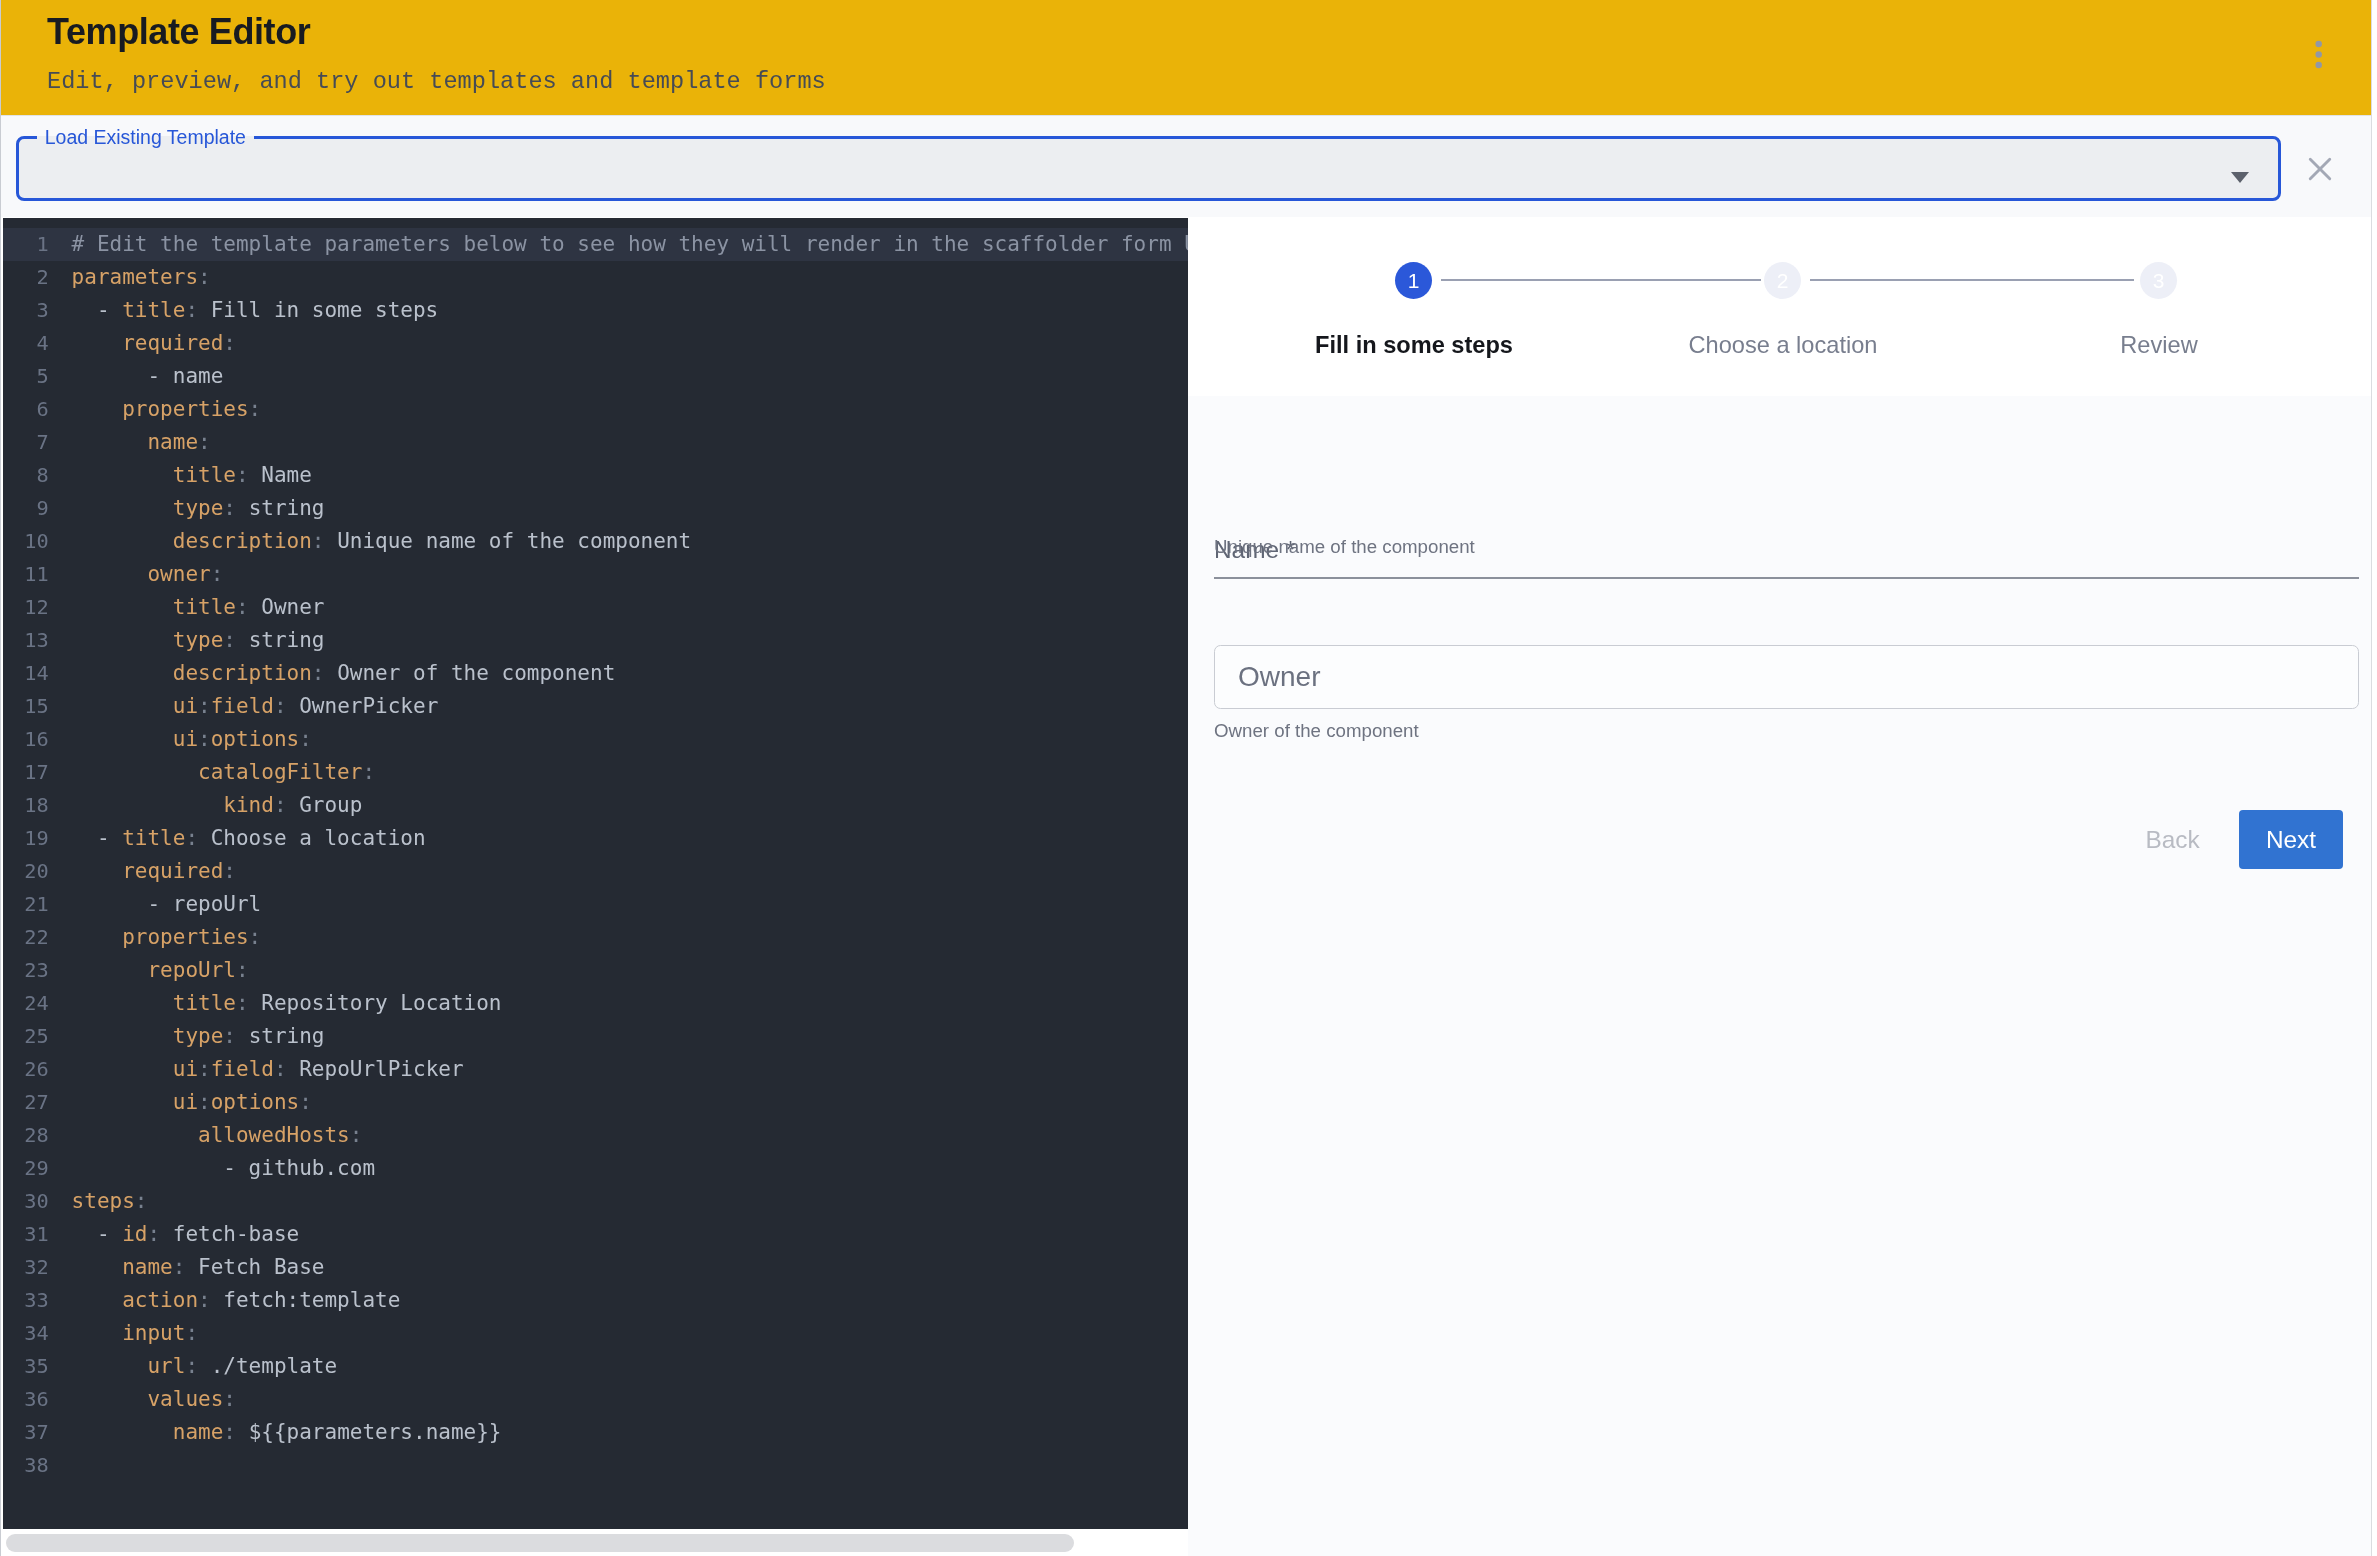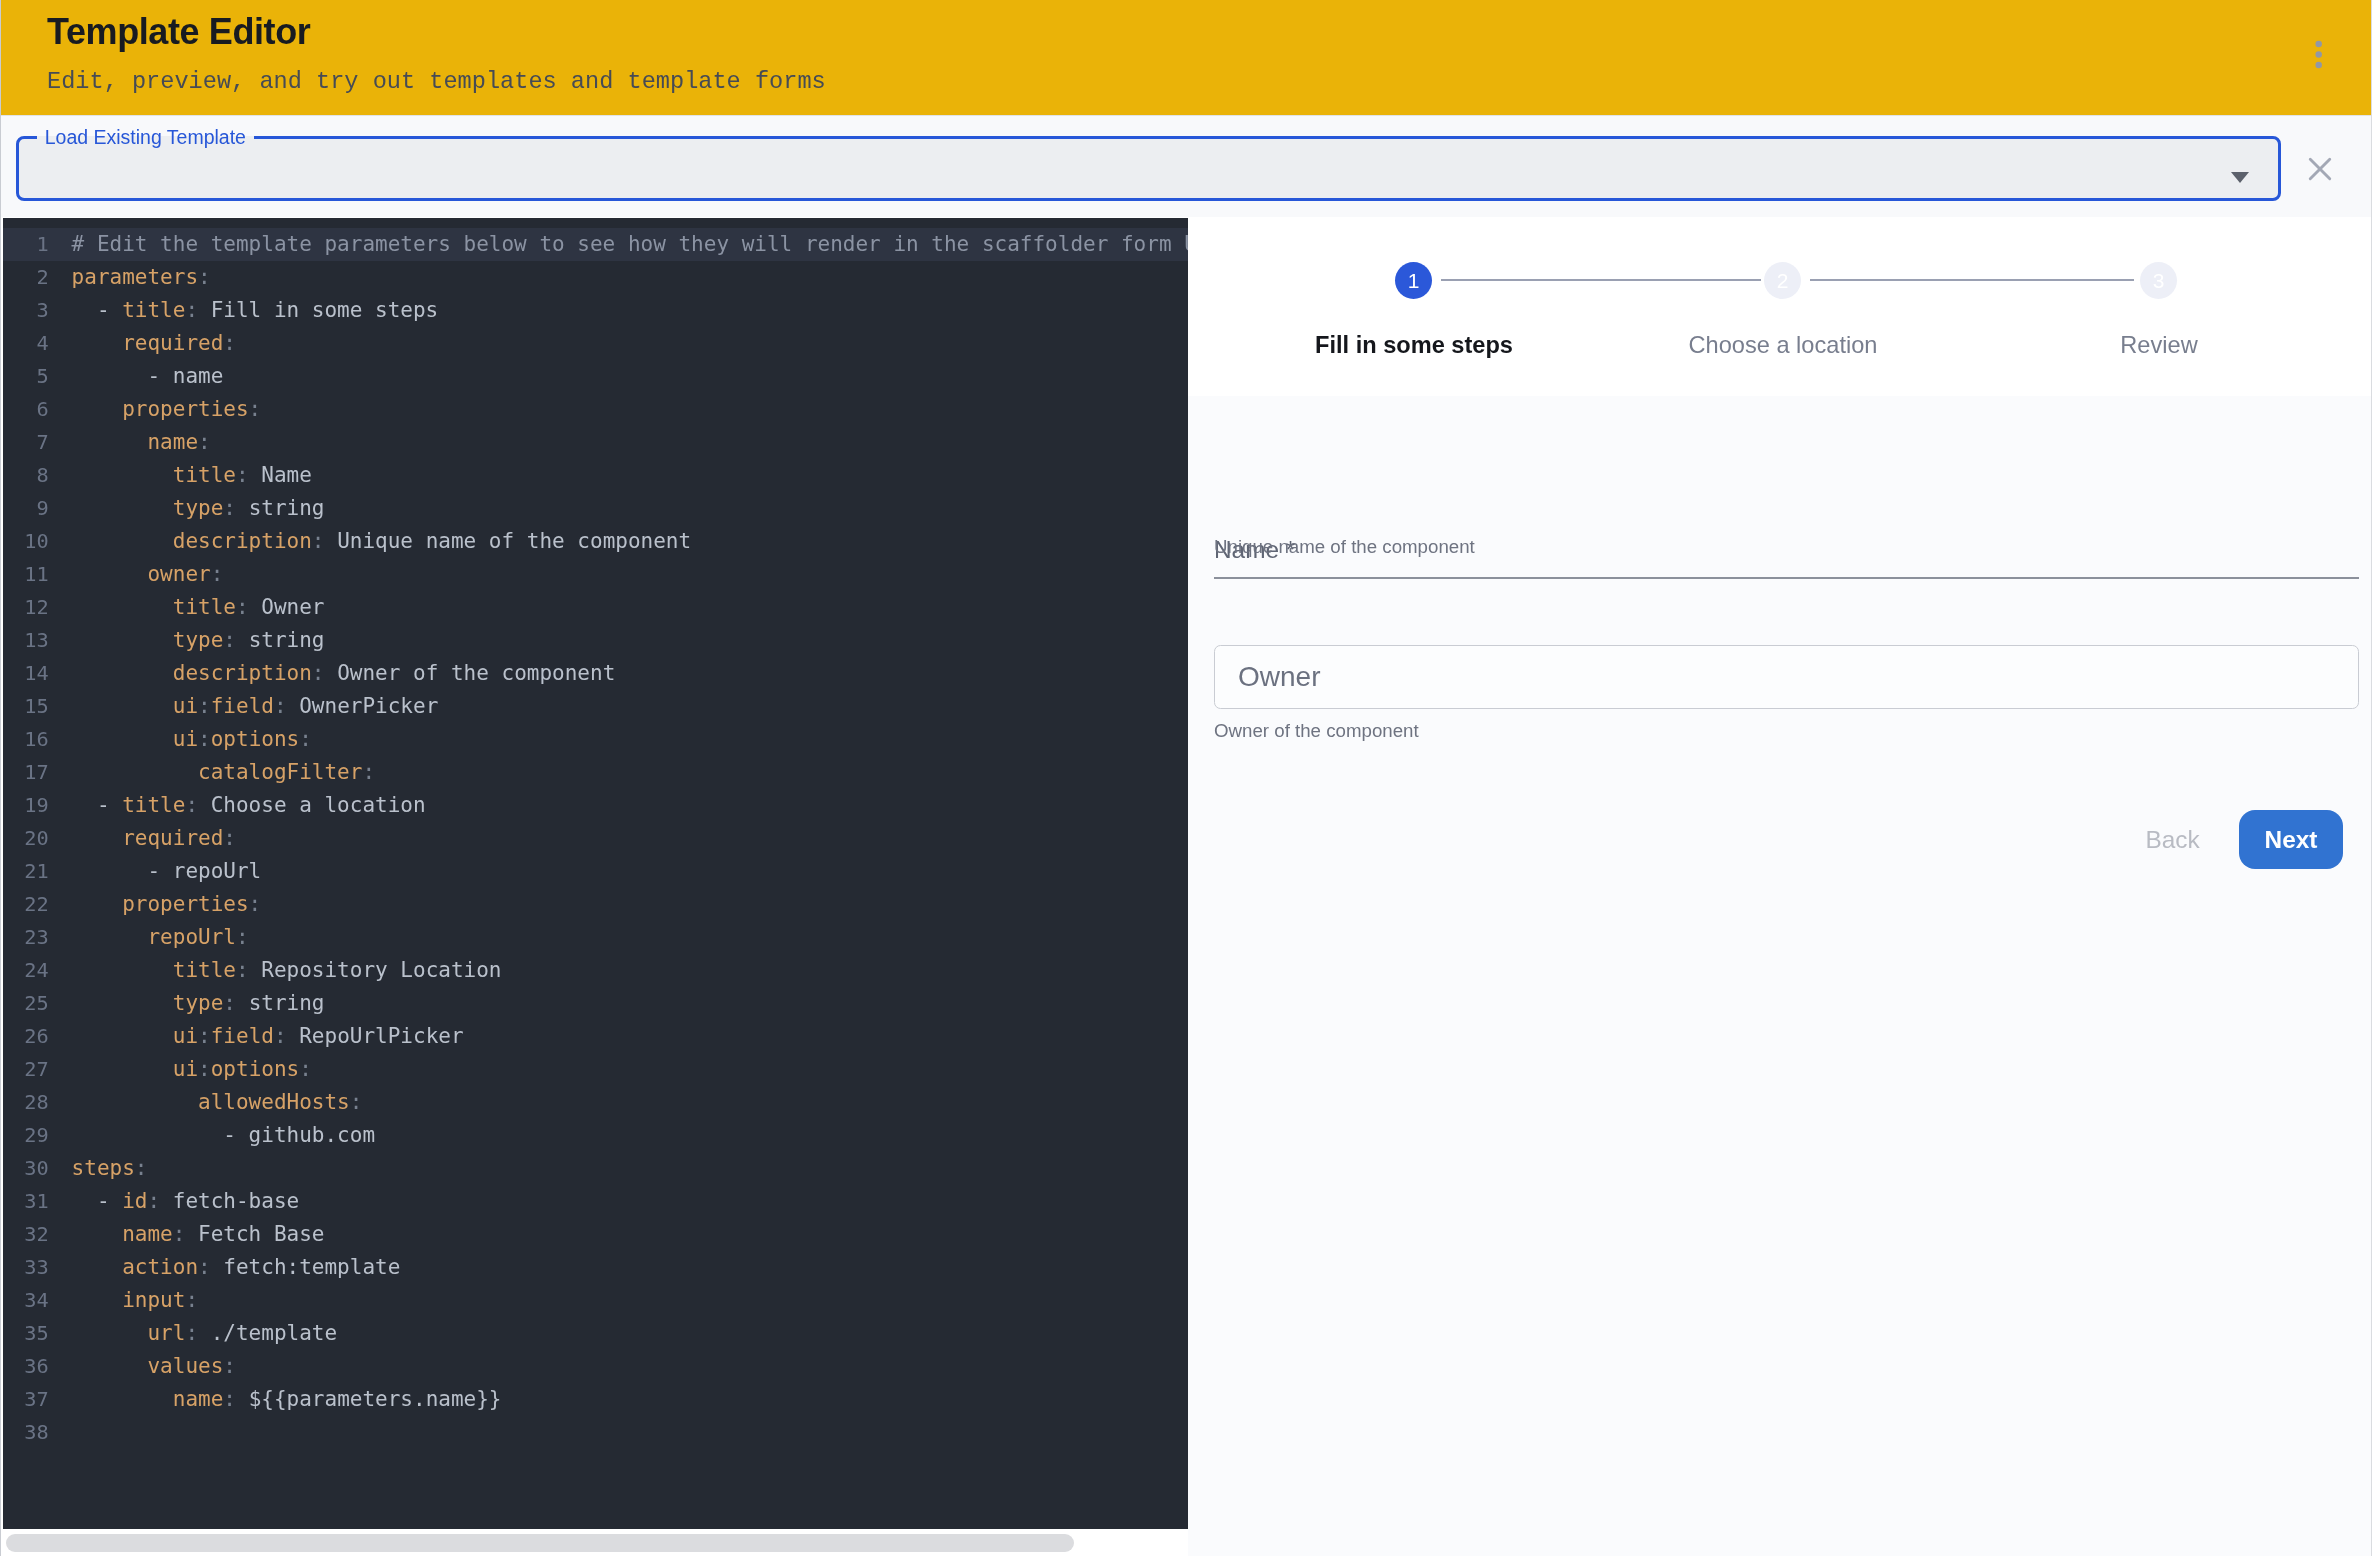--- a/index.html
+++ b/index.html
@@ -104,24 +104,23 @@
   }
   .owner-label { margin-left:23px; font-size:28px; color:#6b7180; }
   .helper-2 { position:absolute; left:26px; top:502px; }
   .back-btn {
     position:absolute; left:934px; top:592px; width:101px; height:59px;
     background:none; border:none; font-size:24.4px; color:#b8bbc3;
     font-family:"Liberation Sans", sans-serif;
   }
   .next-btn {
     position:absolute; left:1051px; top:592px; width:104px; height:59px;
-    background:#3173d1; border:none; border-radius:16px;
+    background:#3173d1; border:none; border-radius:4px;
     font-size:24.4px; color:#ffffff; cursor:pointer;
     font-family:"Liberation Sans", sans-serif;
-    font-weight:bold;
   }
 
   
   .right-gutter { position:absolute; left:2370px; top:0; width:7.3px; height:1556px; background:#ffffff; border-left:1.6px solid #dadce0; }
 </style>
 </head>
 <body>
 
 <div class="page">
 
@@ -167,20 +166,21 @@
         <div class="cl"><span class="ln">8</span><span class="lc"><span class="tk-v">        </span><span class="tk-k">title</span><span class="tk-p">: </span><span class="tk-v">Name</span></span></div>
         <div class="cl"><span class="ln">9</span><span class="lc"><span class="tk-v">        </span><span class="tk-k">type</span><span class="tk-p">: </span><span class="tk-v">string</span></span></div>
         <div class="cl"><span class="ln">10</span><span class="lc"><span class="tk-v">        </span><span class="tk-k">description</span><span class="tk-p">: </span><span class="tk-v">Unique name of the component</span></span></div>
         <div class="cl"><span class="ln">11</span><span class="lc"><span class="tk-v">      </span><span class="tk-k">owner</span><span class="tk-p">:</span></span></div>
         <div class="cl"><span class="ln">12</span><span class="lc"><span class="tk-v">        </span><span class="tk-k">title</span><span class="tk-p">: </span><span class="tk-v">Owner</span></span></div>
         <div class="cl"><span class="ln">13</span><span class="lc"><span class="tk-v">        </span><span class="tk-k">type</span><span class="tk-p">: </span><span class="tk-v">string</span></span></div>
         <div class="cl"><span class="ln">14</span><span class="lc"><span class="tk-v">        </span><span class="tk-k">description</span><span class="tk-p">: </span><span class="tk-v">Owner of the component</span></span></div>
         <div class="cl"><span class="ln">15</span><span class="lc"><span class="tk-v">        </span><span class="tk-k">ui</span><span class="tk-p">:</span><span class="tk-k">field</span><span class="tk-p">: </span><span class="tk-v">OwnerPicker</span></span></div>
         <div class="cl"><span class="ln">16</span><span class="lc"><span class="tk-v">        </span><span class="tk-k">ui</span><span class="tk-p">:</span><span class="tk-k">options</span><span class="tk-p">:</span></span></div>
         <div class="cl"><span class="ln">17</span><span class="lc"><span class="tk-v">          </span><span class="tk-k">catalogFilter</span><span class="tk-p">:</span></span></div>
+        <div class="cl"><span class="ln">18</span><span class="lc"><span class="tk-v">            </span><span class="tk-k">kind</span><span class="tk-p">: </span><span class="tk-v">Group</span></span></div>
         <div class="cl"><span class="ln">19</span><span class="lc"><span class="tk-v">  - </span><span class="tk-k">title</span><span class="tk-p">: </span><span class="tk-v">Choose a location</span></span></div>
         <div class="cl"><span class="ln">20</span><span class="lc"><span class="tk-v">    </span><span class="tk-k">required</span><span class="tk-p">:</span></span></div>
         <div class="cl"><span class="ln">21</span><span class="lc"><span class="tk-v">      - repoUrl</span></span></div>
         <div class="cl"><span class="ln">22</span><span class="lc"><span class="tk-v">    </span><span class="tk-k">properties</span><span class="tk-p">:</span></span></div>
         <div class="cl"><span class="ln">23</span><span class="lc"><span class="tk-v">      </span><span class="tk-k">repoUrl</span><span class="tk-p">:</span></span></div>
         <div class="cl"><span class="ln">24</span><span class="lc"><span class="tk-v">        </span><span class="tk-k">title</span><span class="tk-p">: </span><span class="tk-v">Repository Location</span></span></div>
         <div class="cl"><span class="ln">25</span><span class="lc"><span class="tk-v">        </span><span class="tk-k">type</span><span class="tk-p">: </span><span class="tk-v">string</span></span></div>
         <div class="cl"><span class="ln">26</span><span class="lc"><span class="tk-v">        </span><span class="tk-k">ui</span><span class="tk-p">:</span><span class="tk-k">field</span><span class="tk-p">: </span><span class="tk-v">RepoUrlPicker</span></span></div>
         <div class="cl"><span class="ln">27</span><span class="lc"><span class="tk-v">        </span><span class="tk-k">ui</span><span class="tk-p">:</span><span class="tk-k">options</span><span class="tk-p">:</span></span></div>
         <div class="cl"><span class="ln">28</span><span class="lc"><span class="tk-v">          </span><span class="tk-k">allowedHosts</span><span class="tk-p">:</span></span></div>

